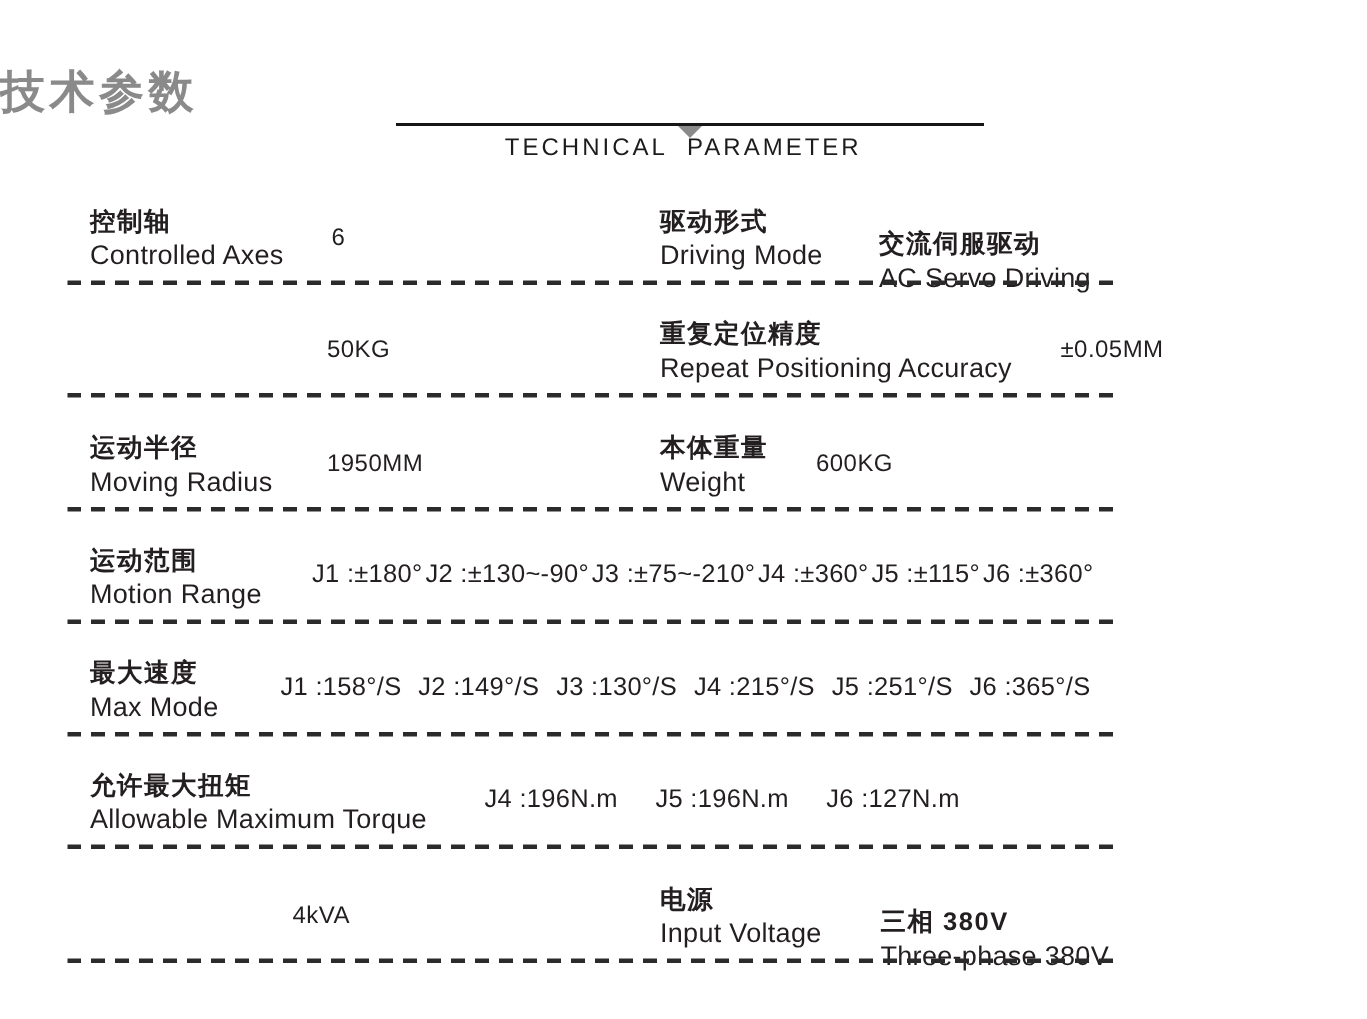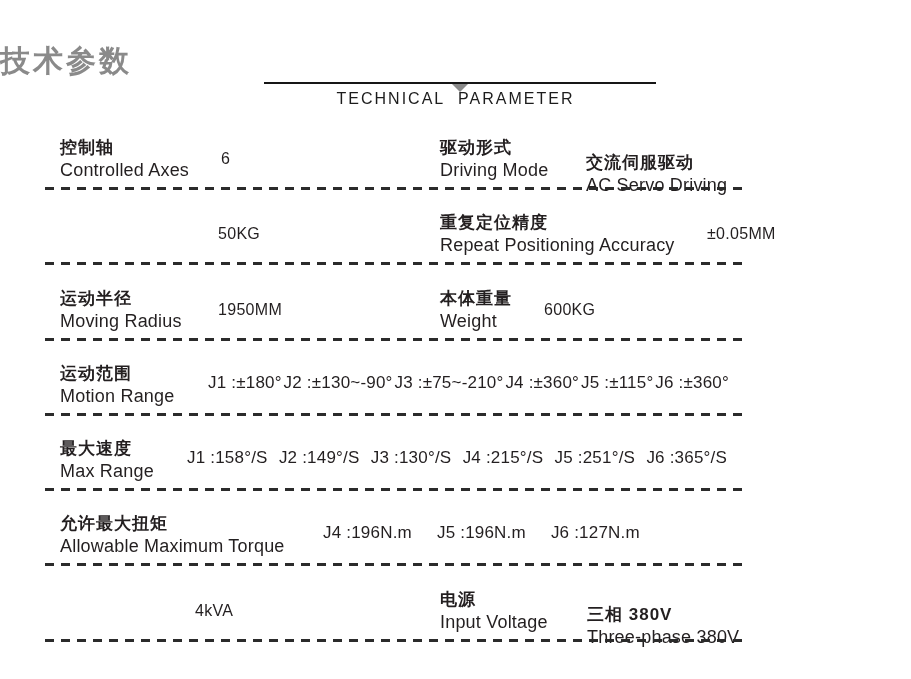--- a/index.html
+++ b/index.html
@@ -137,21 +137,21 @@
       <span>J4 :±360°</span>
       <span>J5 :±115°</span>
       <span>J6 :±360°</span>
     </div>
     <div class="dash"></div>
   </div>
 
   <div class="row" style="top:435px">
     <div class="lbl" style="left:60px">
       <div class="zh">最大速度</div>
-      <div class="en">Max Range</div>
+      <div class="en">Max Mode</div>
     </div>
     <div class="vals" style="left:187px; right:53px">
       <span>J1 :158°/S</span>
       <span>J2 :149°/S</span>
       <span>J3 :130°/S</span>
       <span>J4 :215°/S</span>
       <span>J5 :251°/S</span>
       <span>J6 :365°/S</span>
     </div>
     <div class="dash"></div>

